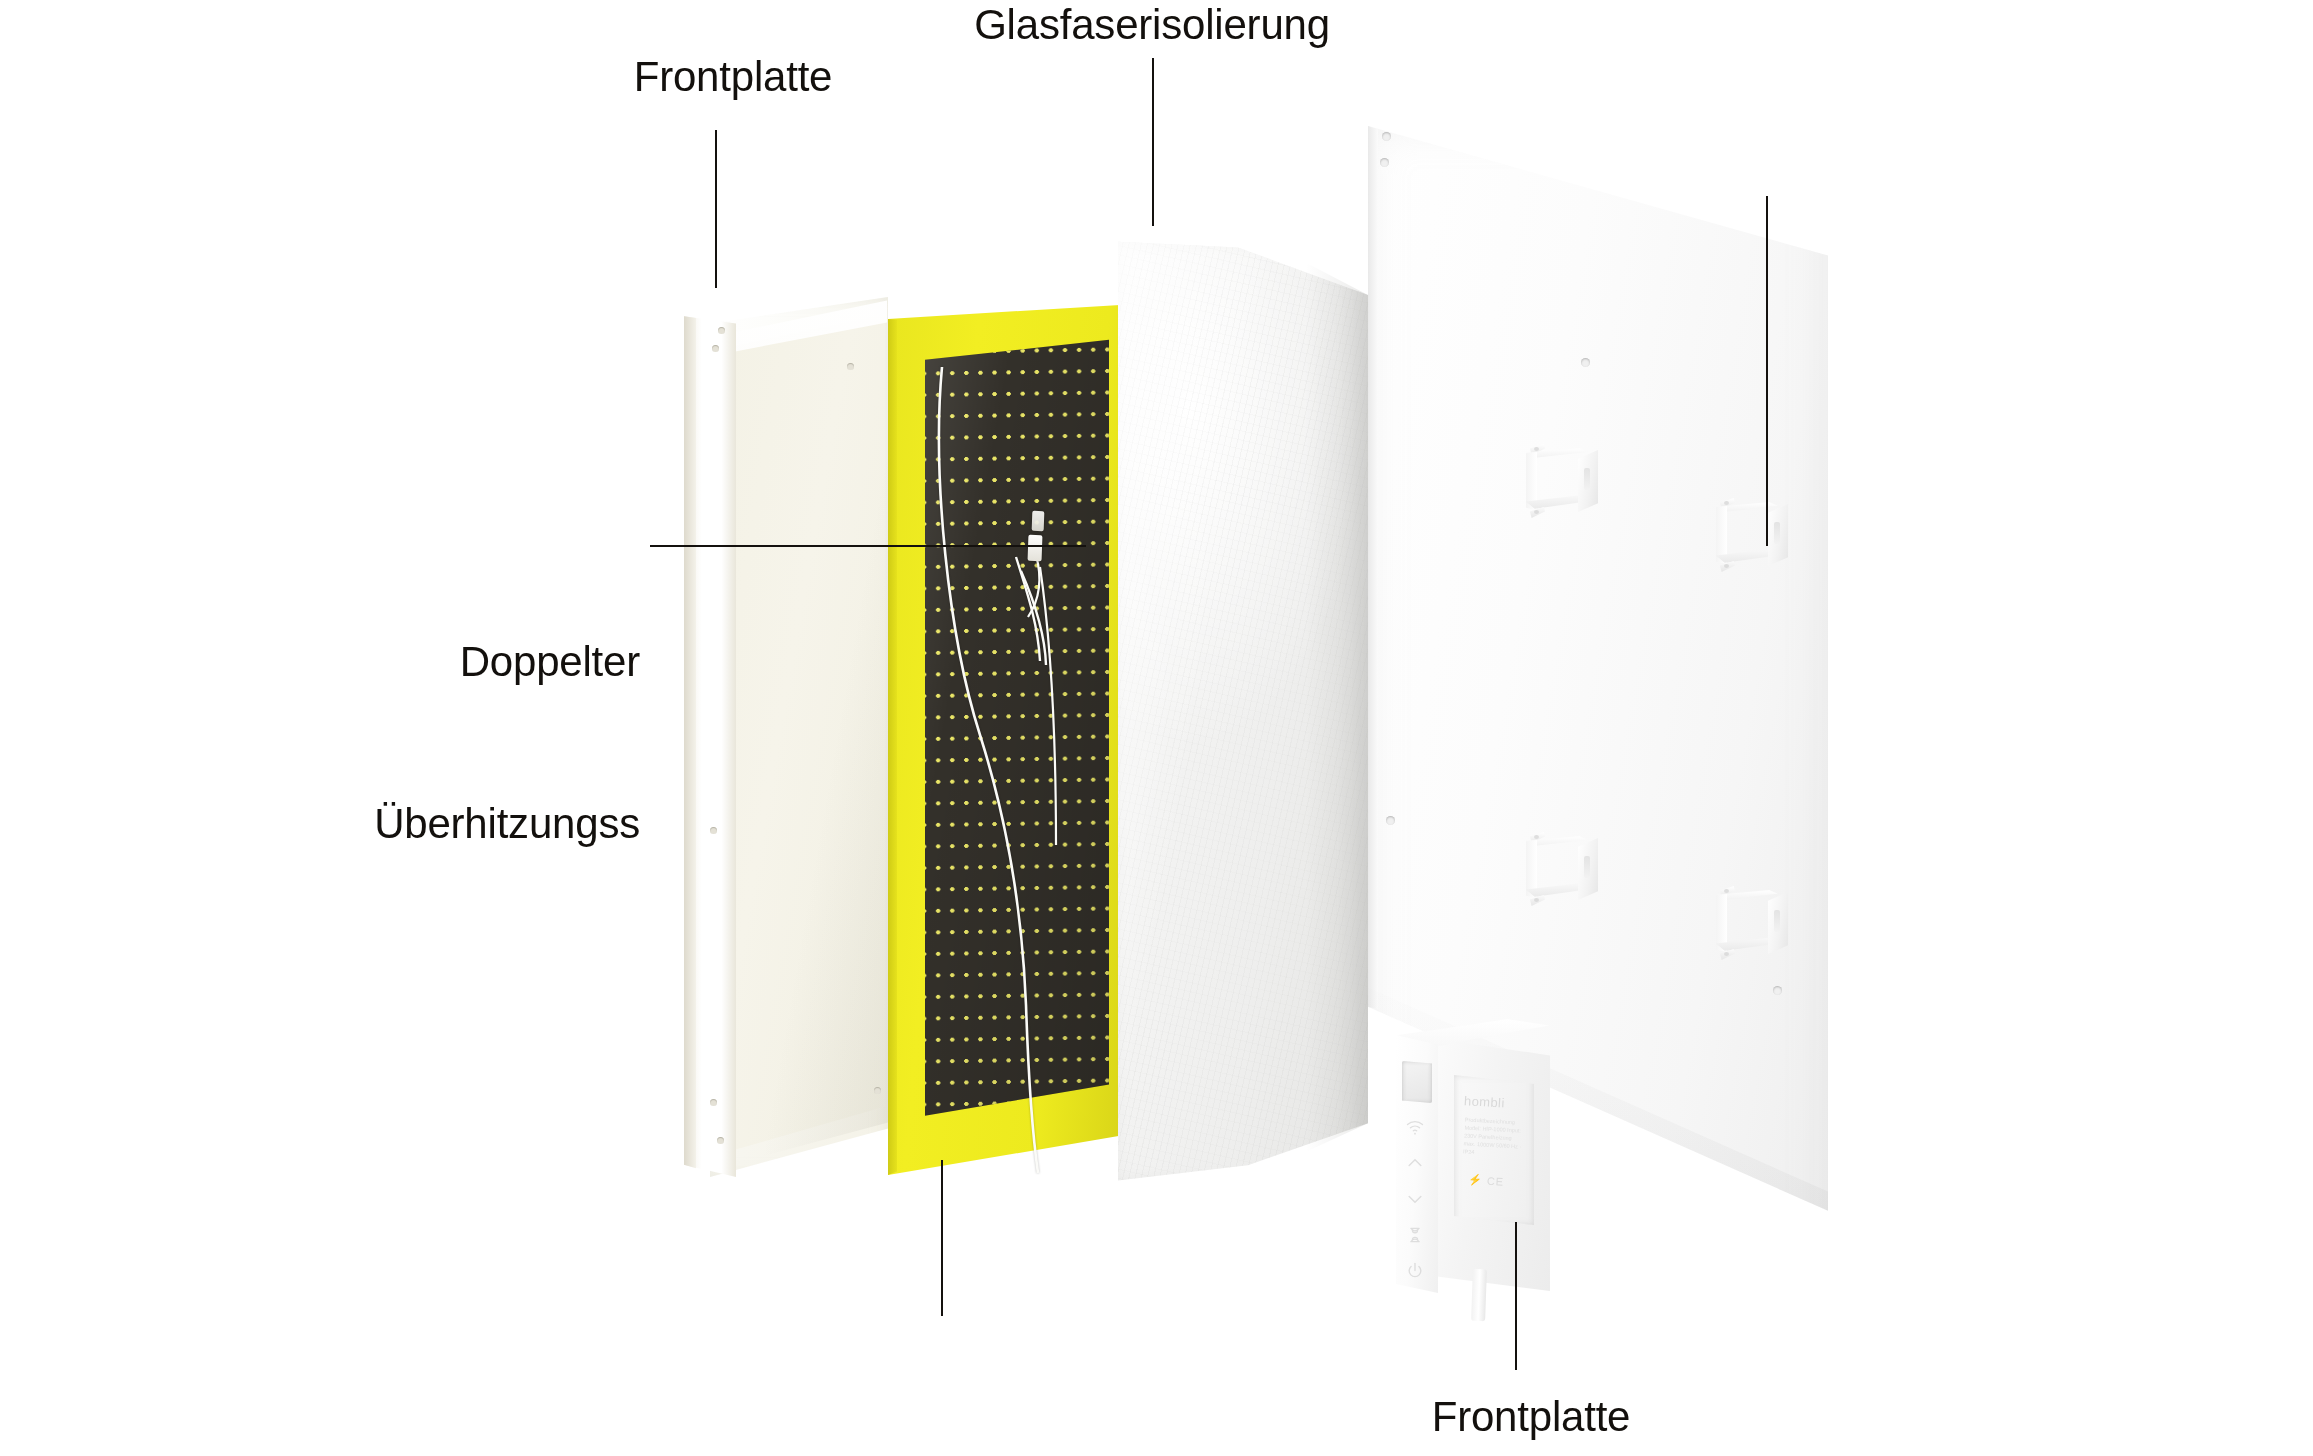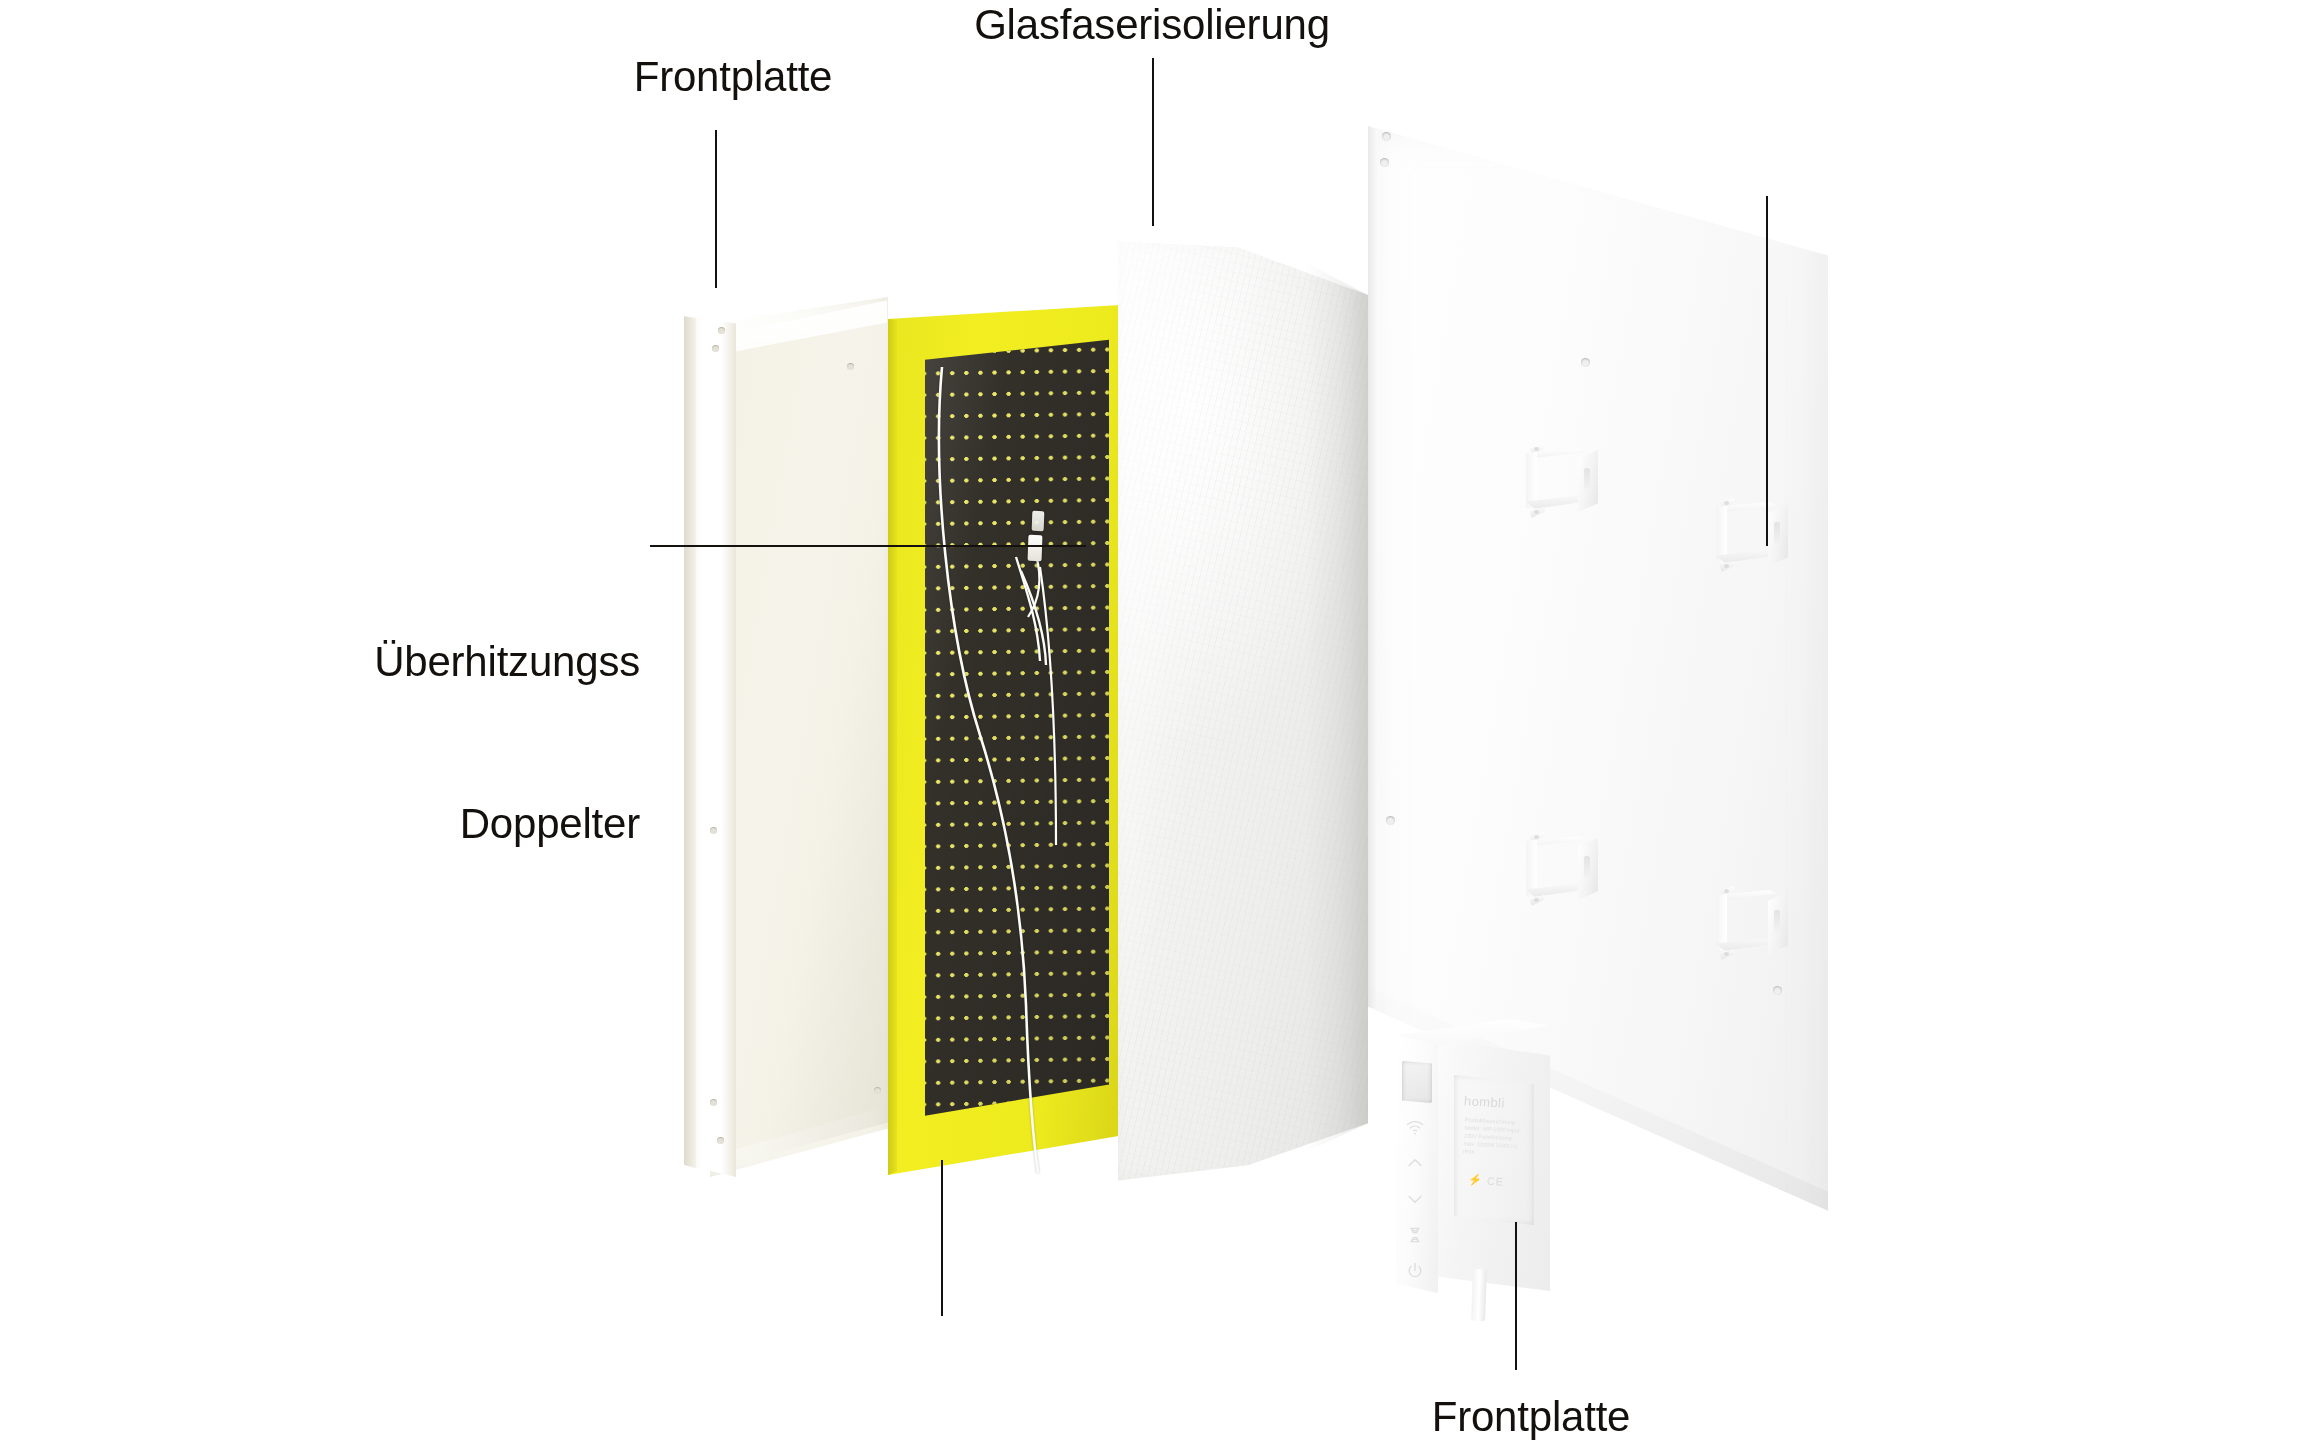--- a/index.html
+++ b/index.html
@@ -406,22 +406,22 @@
   <div class="leader h" style="left:650px;top:545px;width:436px;"></div>
   <div class="leader v" style="left:941px;top:1160px;height:156px;"></div>
   <div class="leader v" style="left:1515px;top:1222px;height:148px;"></div>
 
   <div class="label center" style="left:733px;top:50px;">Frontplatte</div>
 
   <div class="label center" style="left:1152px;top:-2px;">Glasfaserisolierung</div>
 
 
   <div class="label right" style="left:640px;top:527px;">
+    <div>Doppelter</div>
     <div>Überhitzungss</div>
-    <div>Doppelter</div>
   </div>
 
   <div class="label center" style="left:941px;top:1365px;">
     
     
   </div>
 
   <div class="label center" style="left:1531px;top:1390px;">Frontplatte</div>
 
 </div>

